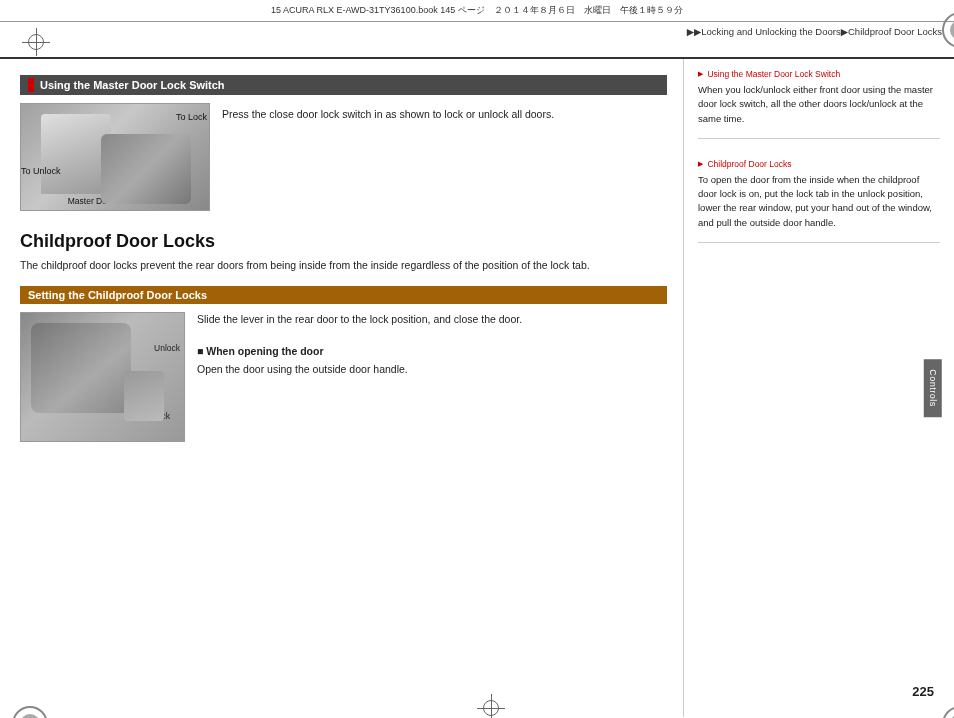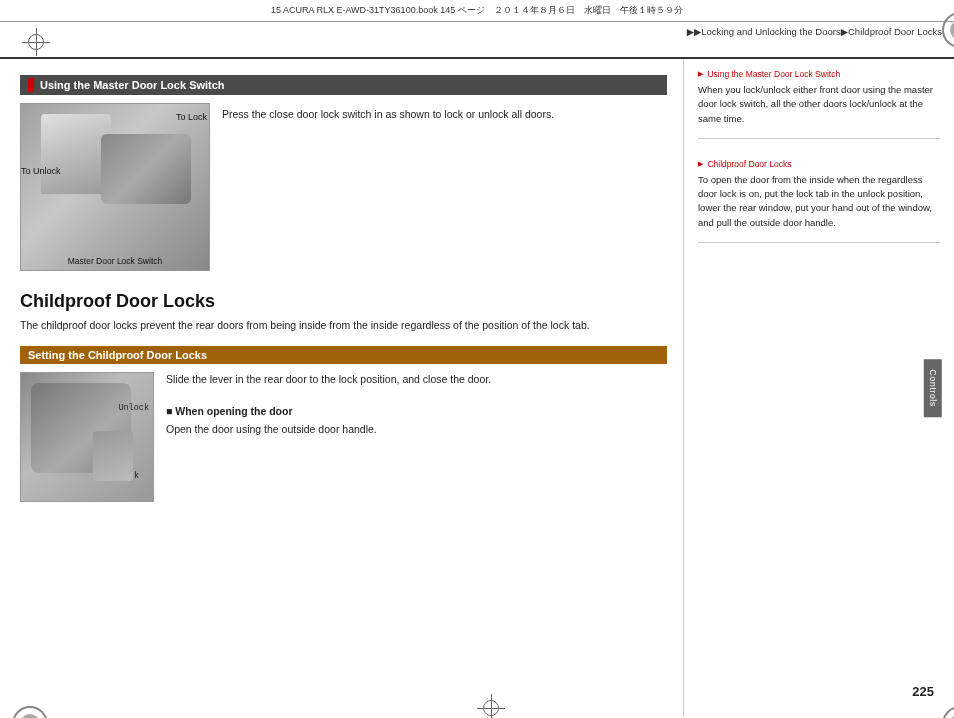--- a/index.html
+++ b/index.html
@@ -88,21 +88,21 @@
 
     .master-lock-image {
       width: 190px;
       flex-shrink: 0;
       position: relative;
     }
 
     
     .car-image-box {
       width: 190px;
-      height: 168px;
+      height: 108px;
       background: linear-gradient(135deg, #a0a0a0 0%, #c8c8c8 40%, #b0b0b0 60%, #888 100%);
       border: 1px solid #999;
       position: relative;
       overflow: hidden;
       padding-left: 44px;
     }
     .car-image-box::before {
       content: '';
       position: absolute;
       top: 10px; left: 20px;
@@ -180,28 +180,27 @@
       align-items: center;
     }
 
     .setting-content {
       display: flex;
       gap: 12px;
       align-items: flex-start;
     }
 
     .childproof-image-box {
-      width: 134px;
+      width: 165px;
       height: 130px;
       background: linear-gradient(135deg, #888 0%, #bbb 40%, #999 100%);
       border: 1px solid #999;
       position: relative;
       overflow: hidden;
       flex-shrink: 0;
-      font-family: Liberation Mono, monospace;
     }
     .childproof-image-box::before {
       content: '';
       position: absolute;
       top: 10px; left: 10px;
       width: 100px; height: 90px;
       background: linear-gradient(140deg, #777 0%, #aaa 60%, #888 100%);
       border-radius: 8px;
     }
     
@@ -409,21 +408,21 @@
 
   <div class="right-column" style="position:relative;">
 
     <div class="sidebar-section">
       <div class="sidebar-title">Using the Master Door Lock Switch</div>
       <div class="sidebar-text">When you lock/unlock either front door using the master door lock switch, all the other doors lock/unlock at the same time.</div>
     </div>
 
     <div class="sidebar-section">
       <div class="sidebar-title">Childproof Door Locks</div>
-      <div class="sidebar-text">To open the door from the inside when the regardless door lock is on, put the lock tab in the unlock position, lower the rear window, put your hand out of the window, and pull the outside door handle.</div>
+      <div class="sidebar-text">To open the door from the inside when the childproof door lock is on, put the lock tab in the unlock position, lower the rear window, put your hand out of the window, and pull the outside door handle.</div>
     </div>
 
     <div class="controls-tab">Controls</div>
 
     <div class="page-number">225</div>
 
   </div>
 
 </div>
 

